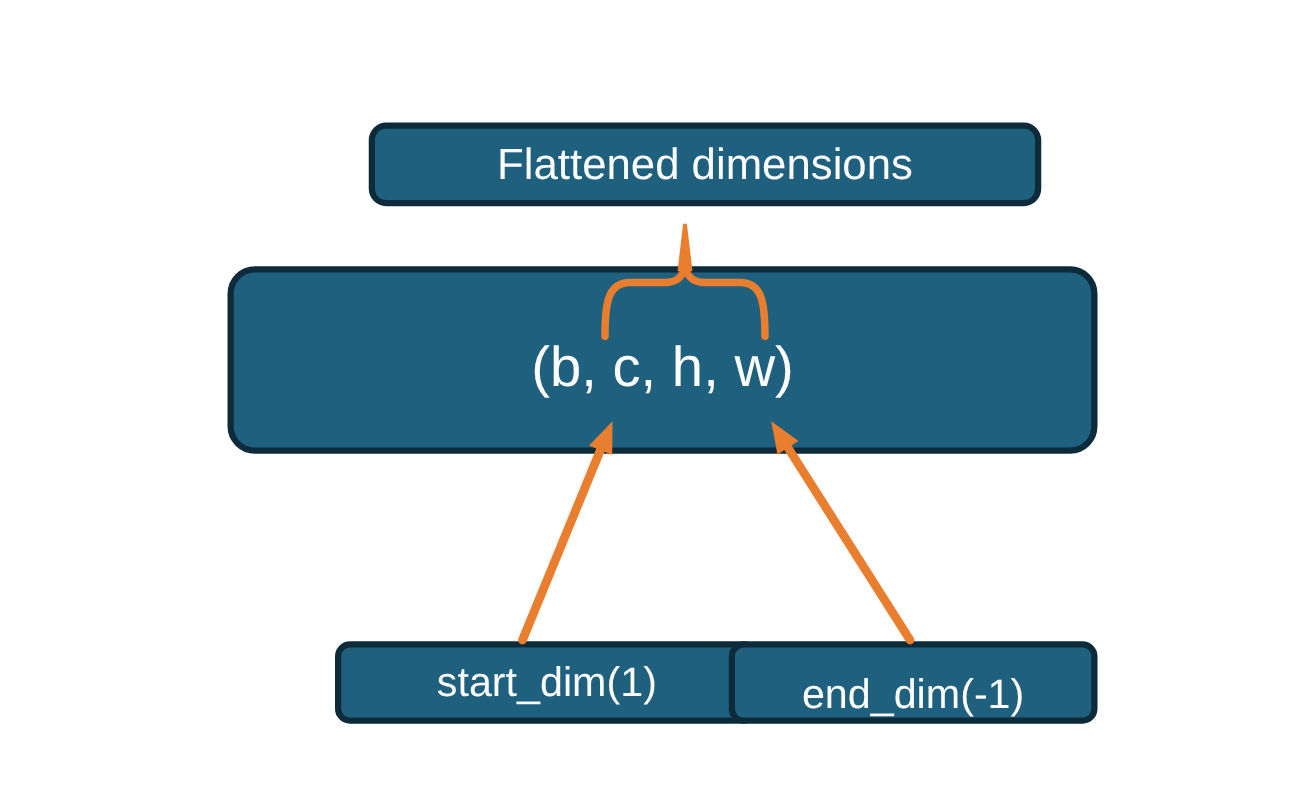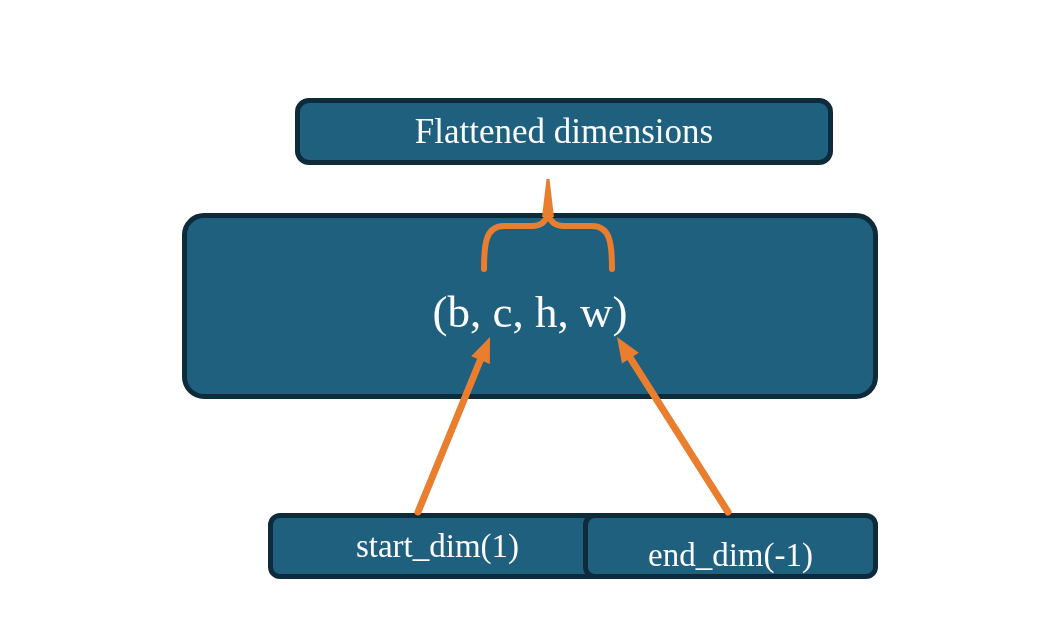--- a/index.html
+++ b/index.html
@@ -18,31 +18,30 @@
   .node {
     position: absolute;
     box-sizing: border-box;
     background: var(--node-fill, #20607F);
     border: 5px solid var(--node-border, #0D2B3A);
     color: var(--node-text, #FCFCFC);
     display: flex;
     align-items: center;
     justify-content: center;
     text-align: center;
-    font-family: Liberation Serif, serif;
   }
   .top-node {
     left: 295px; top: 98px;
     width: 538px; height: 67px;
     border-radius: 14px;
     font-size: 35px;
   }
   .big-node {
     left: 182px; top: 213px;
-    width: 696px; height: 186px;
+    width: 696px; height: 150px;
     border-radius: 22px;
     font-size: 45px;
     padding-top: 12px;
   }
   .start-node {
     left: 268px; top: 513px;
     width: 339px; height: 66px;
     border-radius: 12px;
     font-size: 33px;
   }

